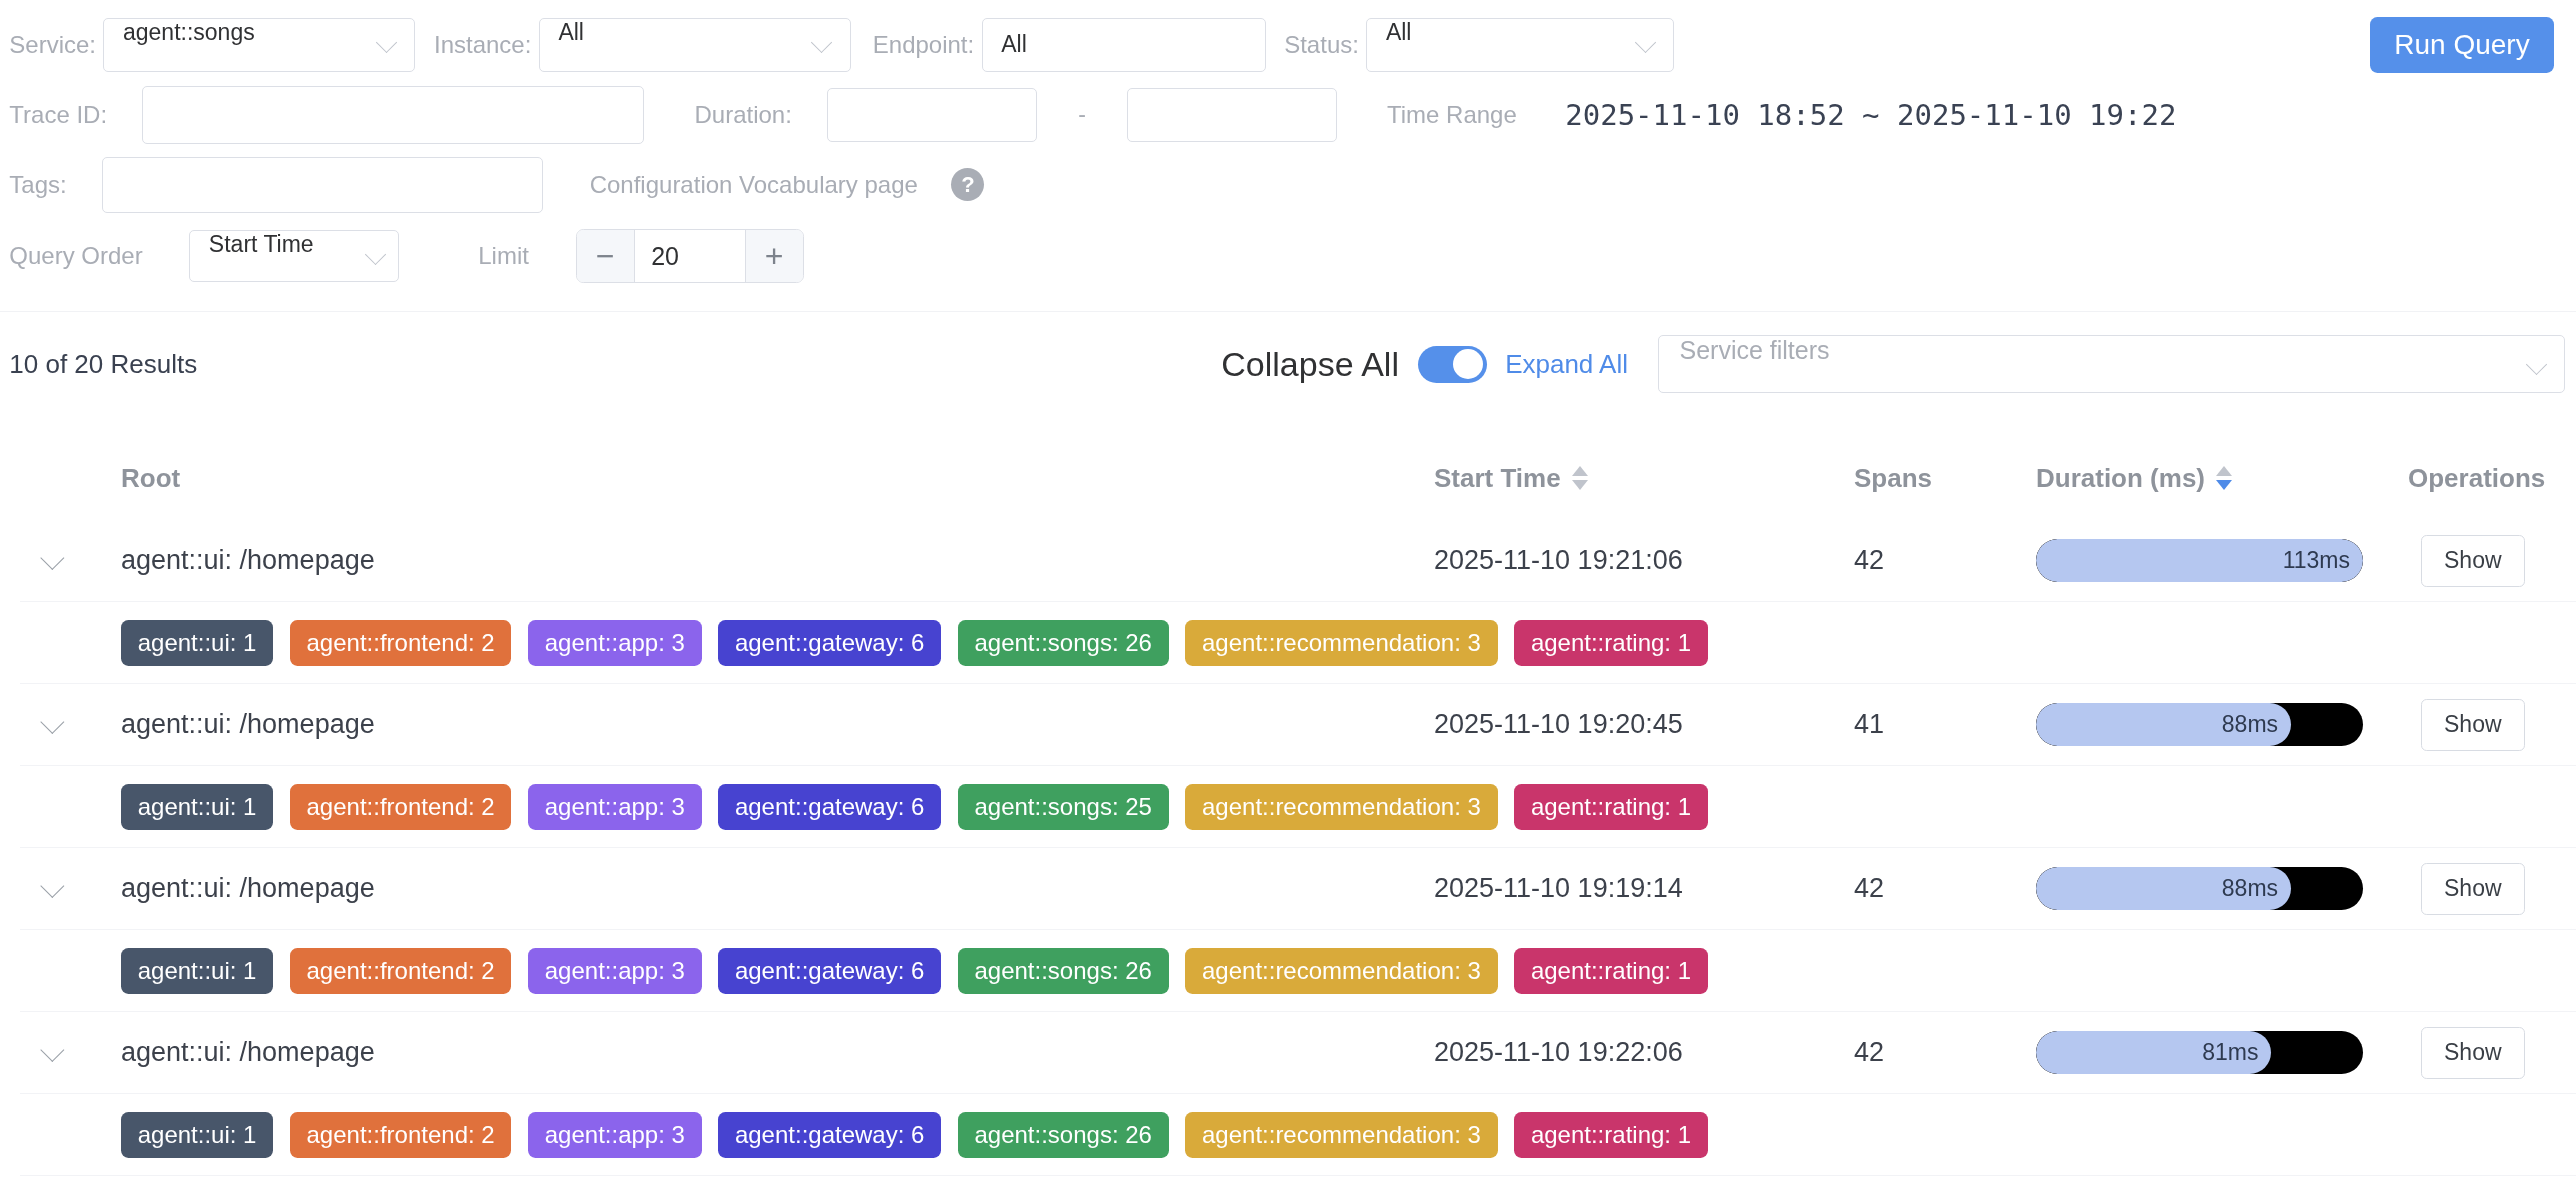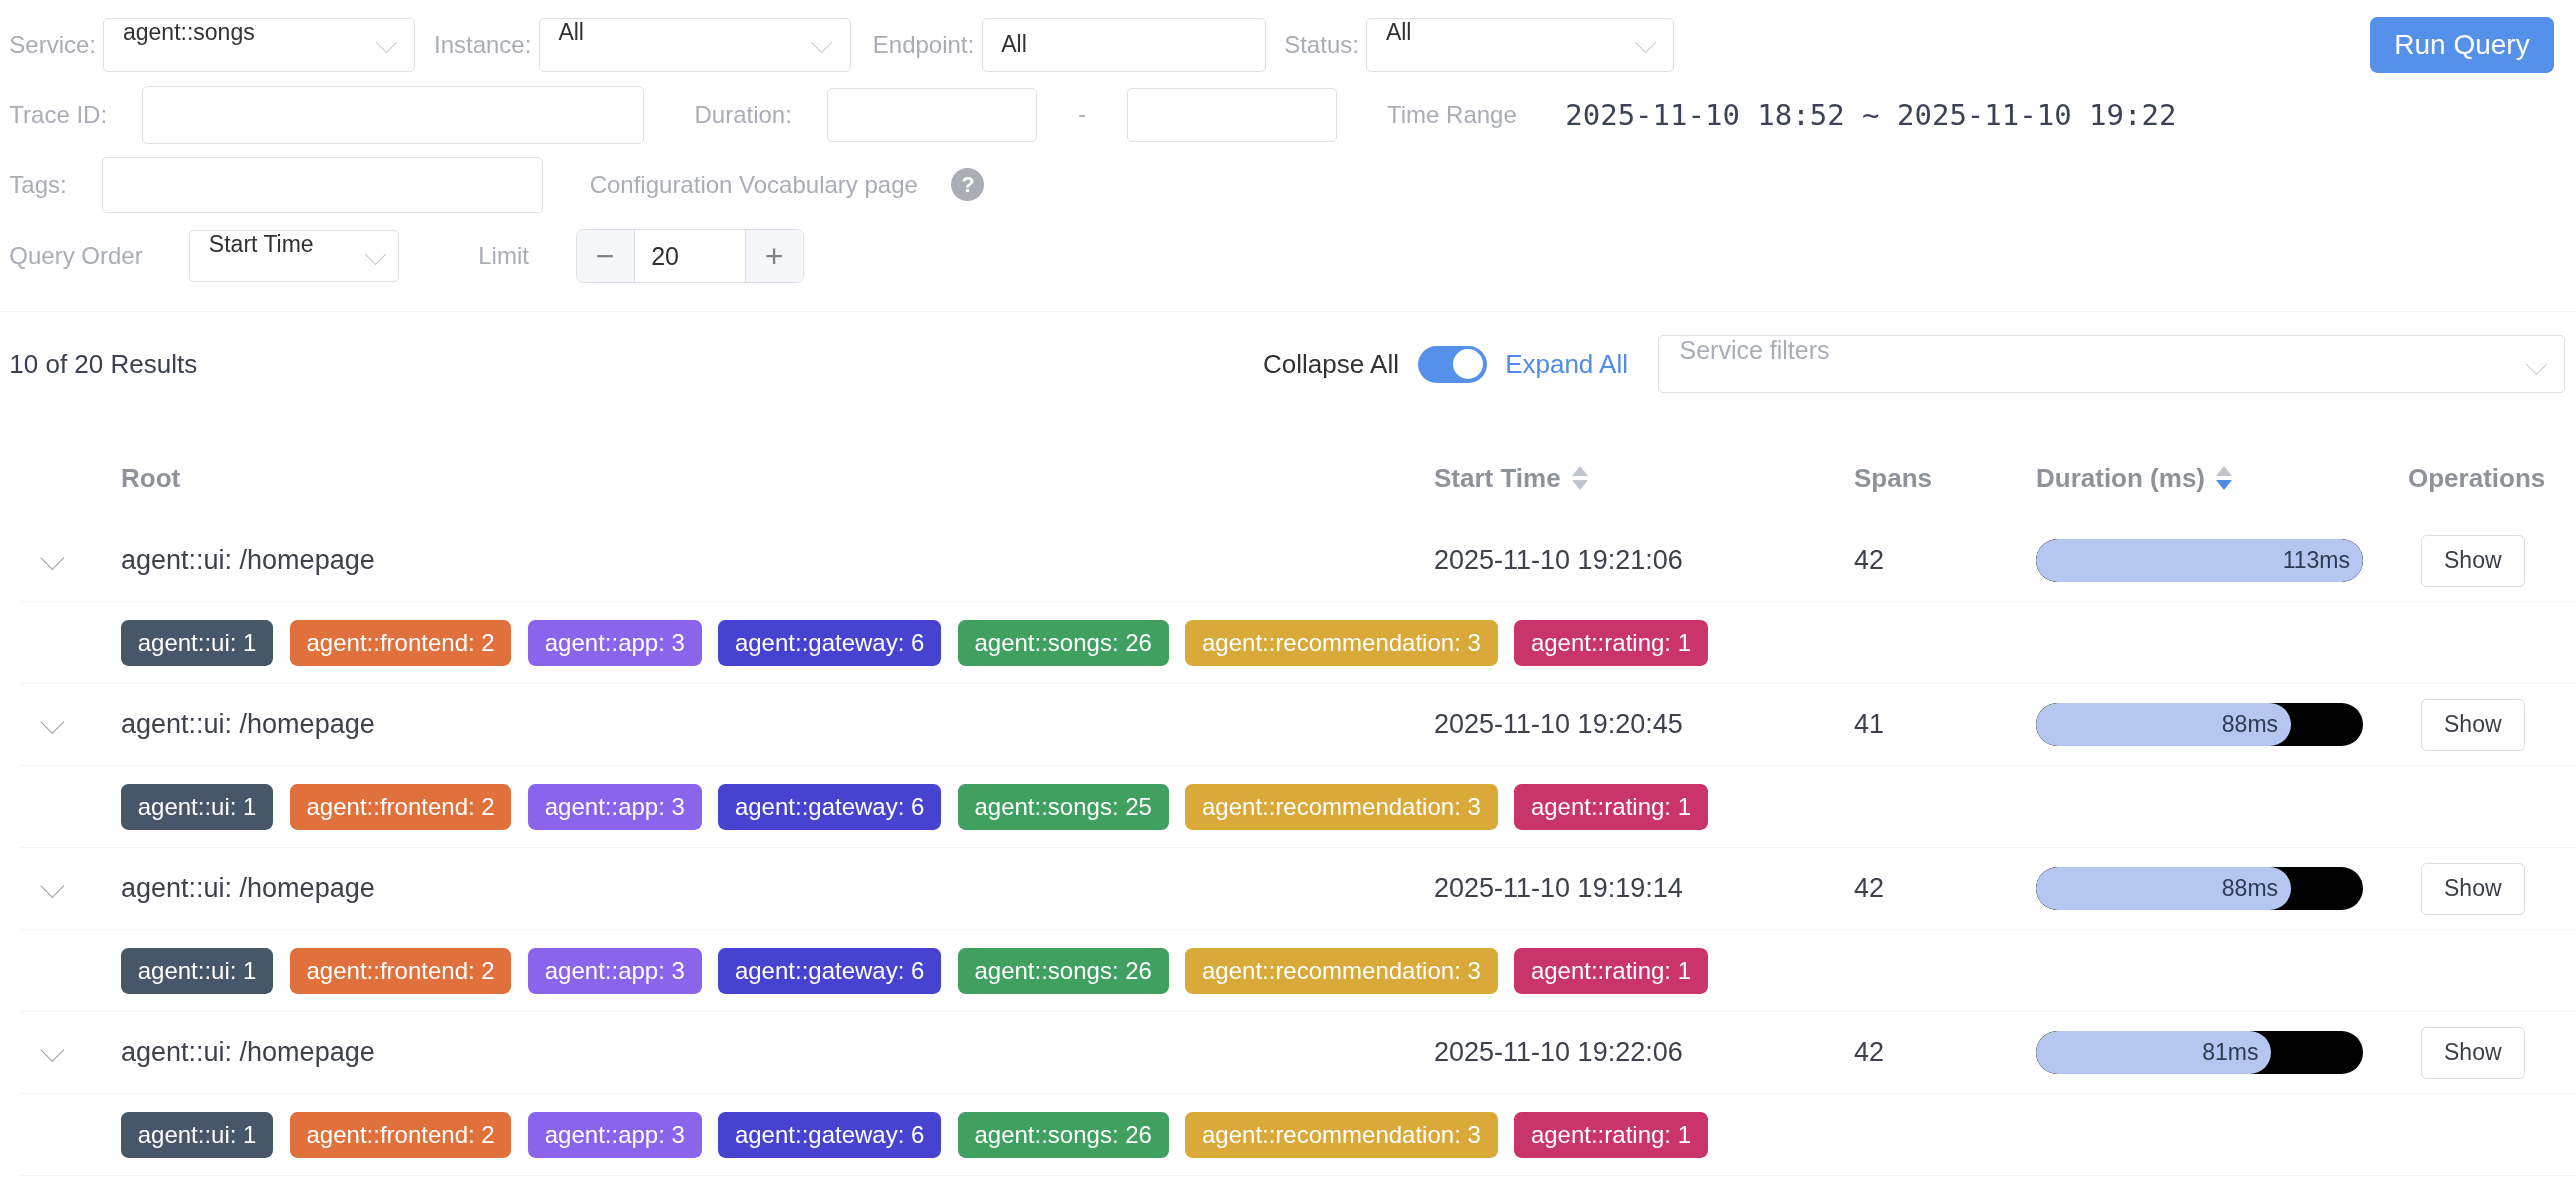--- a/index.html
+++ b/index.html
@@ -38,21 +38,21 @@
     display:flex; align-items:center; justify-content:center; }
   .step-minus { border-right:0.9px solid #dcdfe6; }
   .step-plus  { border-left:0.9px solid #dcdfe6; }
   .step-val { width:110px; background:#fff; font-size:25px; color:#303133;
     display:flex; align-items:center; padding-left:16.7px; }
 
   
   .results-bar { display:flex; align-items:center; margin-top:16.7px; padding:0 11px 0 9.3px; height:70px; }
   .summary { font-size:26px; color:#3a4150; }
   .spacer { flex:1; }
-  .collapse-label { font-size:26px; color:#303133; }
+  .collapse-label { font-size:34px; color:#303133; }
   .toggle { width:69px; height:37px; border-radius:18.6px; background:#5590ea; position:relative;
     margin:0 18.6px; cursor:pointer; }
   .toggle .knob { width:30px; height:30px; border-radius:50%; background:#fff;
     position:absolute; right:3.7px; top:3.7px; }
   .expand-label { font-size:26px; color:#4f8be8; }
   .svc-filter { width:907px; height:58px; margin-left:30px; }
   .svc-filter .placeholder { font-size:25px; color:#a9adb5; padding-left:20.5px; }
 
   
   .table { margin-top:37px;padding-left:20px; }

